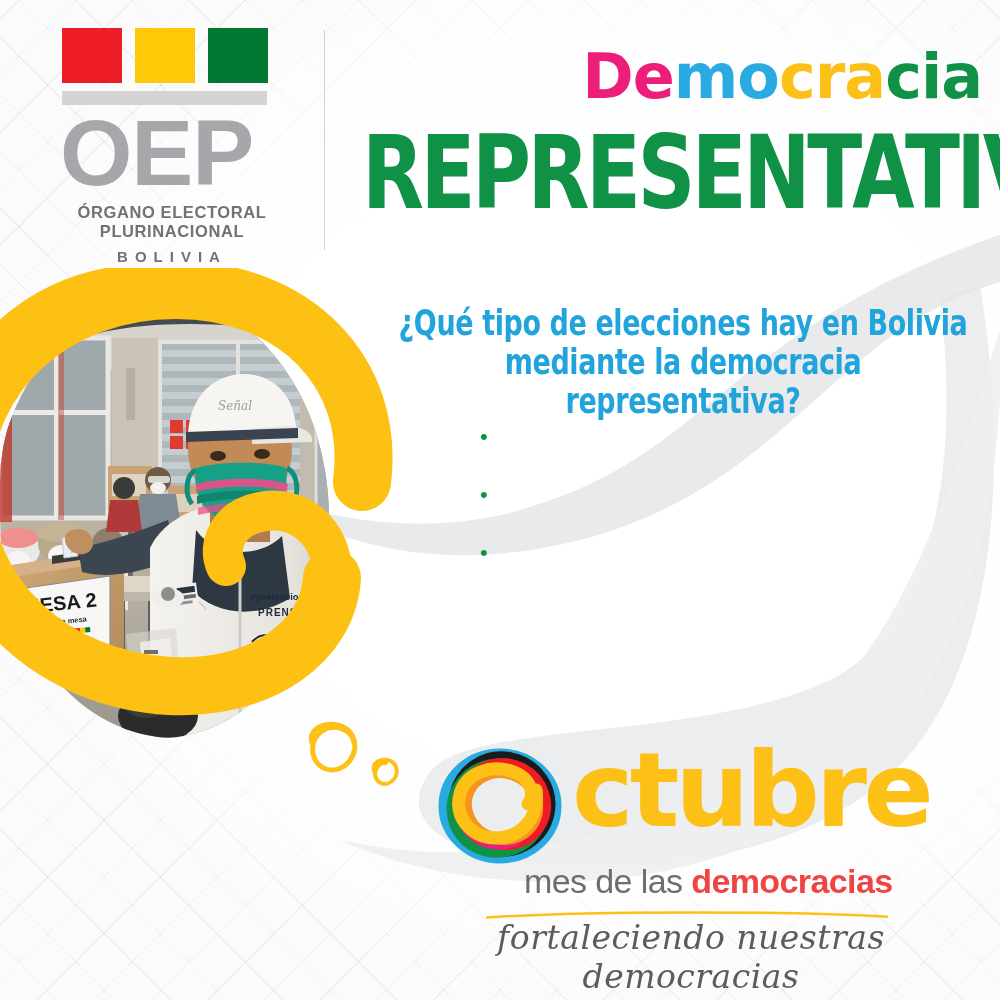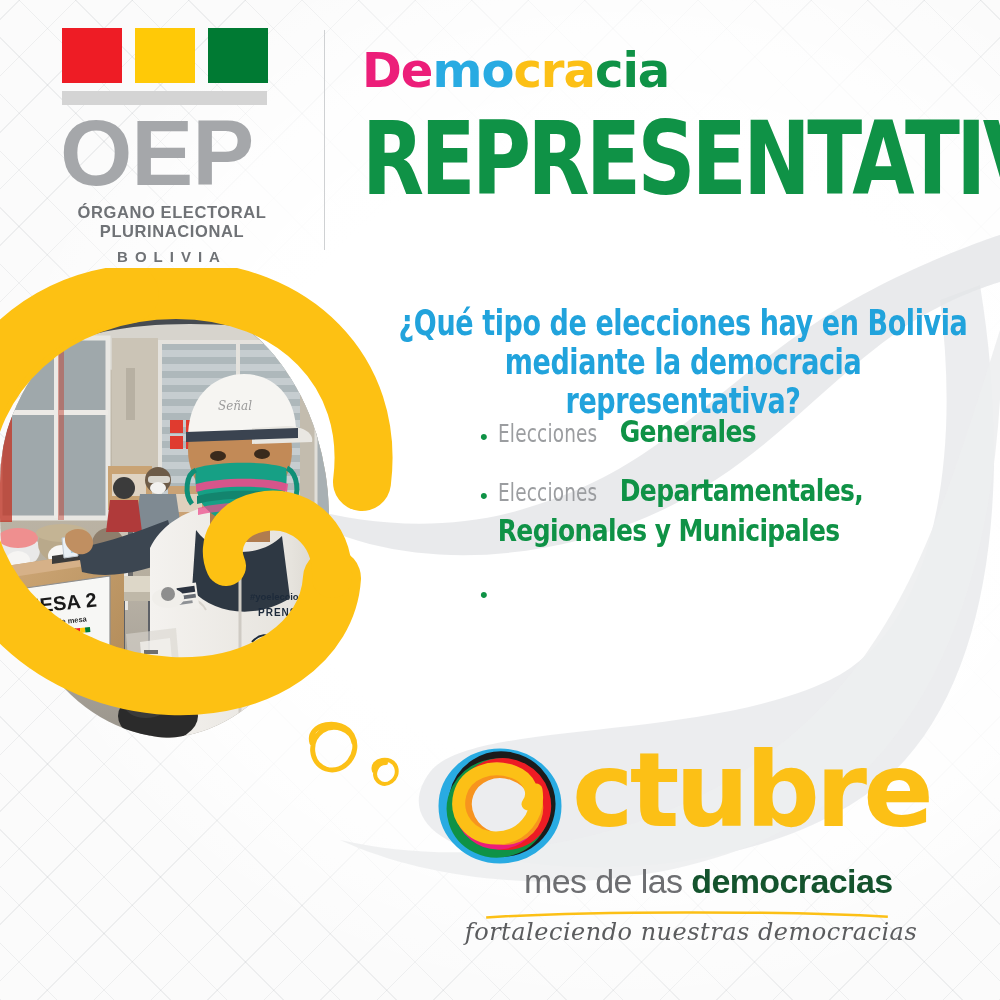--- a/index.html
+++ b/index.html
@@ -41,22 +41,23 @@
   }
   #oep-sub2{
     font-size:15px; font-weight:bold; color:#6f7276; letter-spacing:7px;
     margin-top:7px; text-align:center; width:300px;
   }
   #vdivider{ position:absolute; left:324px; top:30px; width:1px; height:220px; background:#cfd1d3; }
   
   #title-wrap{ position:absolute; left:362px; top:46px; width:620px; }
   #t-democracia{
     font-family:"DejaVu Sans", sans-serif;
-    font-weight:bold; font-size:48px; line-height:1; letter-spacing:-1px;
+    font-weight:bold; font-size:62px; line-height:1; letter-spacing:-1px;
     white-space:nowrap;
+    text-align:right;
   }
   #t-democracia span{ display:inline-block; }
   #t-representativa{
     font-family:"DejaVu Sans", sans-serif;
     font-weight:bold; font-size:79px; line-height:1;
     letter-spacing:-3.5px; color:#0f9246;
     transform:scaleY(1.28) scaleX(1.02); transform-origin:left top;
     margin-top:16px;
   }
   
@@ -105,28 +106,28 @@
   #oct-word{
     position:absolute; left:136px; top:-4px;
     font-family:"DejaVu Sans", sans-serif;
     font-weight:bold; font-size:104px; color:#fcc016;
     letter-spacing:-4px; line-height:1;
   }
   #oct-sub{
     position:absolute; left:88px; top:120px; width:420px;
     font-size:34px; color:#6d6e71; letter-spacing:-.6px; white-space:nowrap;
   }
-  #oct-sub b{ color:#14532d; }
+  #oct-sub b{ color:#ef4444; }
   #oct-underline{
     position:absolute; left:8px; top:168px; width:486px; height:10px;
   }
   #oct-script{
     position:absolute; left:10px; top:176px; width:490px; text-align:center;
     font-family:"DejaVu Serif", serif; font-style:italic;
-    font-size:24px; color:#5b5c5e; letter-spacing:.5px;
+    font-size:33px; color:#5b5c5e; letter-spacing:.5px;
   }
 </style>
 </head>
 <body>
 
 <div id="bg-pattern"></div>
 <div id="bg-wash"></div>
 
 <svg class="swoosh-layer" viewBox="0 0 1000 1000" preserveAspectRatio="none">
 
@@ -164,33 +165,24 @@
 
 <div id="question">
   <div>¿Qué tipo de elecciones hay en Bolivia</div>
   <div>mediante la democracia representativa?</div>
 </div>
 
 <div id="bullets">
 
   <div class="bullet-row">
     <span class="dot">•</span>
-    <span class="bl-text">
-      <span class="bl-pre">Elecciones</span>
-      <span class="bl-strong">Generales</span>
-    </span>
   </div>
 
   <div class="bullet-row">
     <span class="dot">•</span>
-    <span class="bl-text">
-      <span class="bl-pre">Elecciones</span>
-      <span class="bl-strong">Departamentales,</span>
-      <span class="bl-strong l2">Regionales y Municipales</span>
-    </span>
   </div>
 
   <div class="bullet-row">
     <span class="dot">•</span>
   </div>
 </div>
 
 <div id="photo-area">
 
   <div id="photo-clip">

